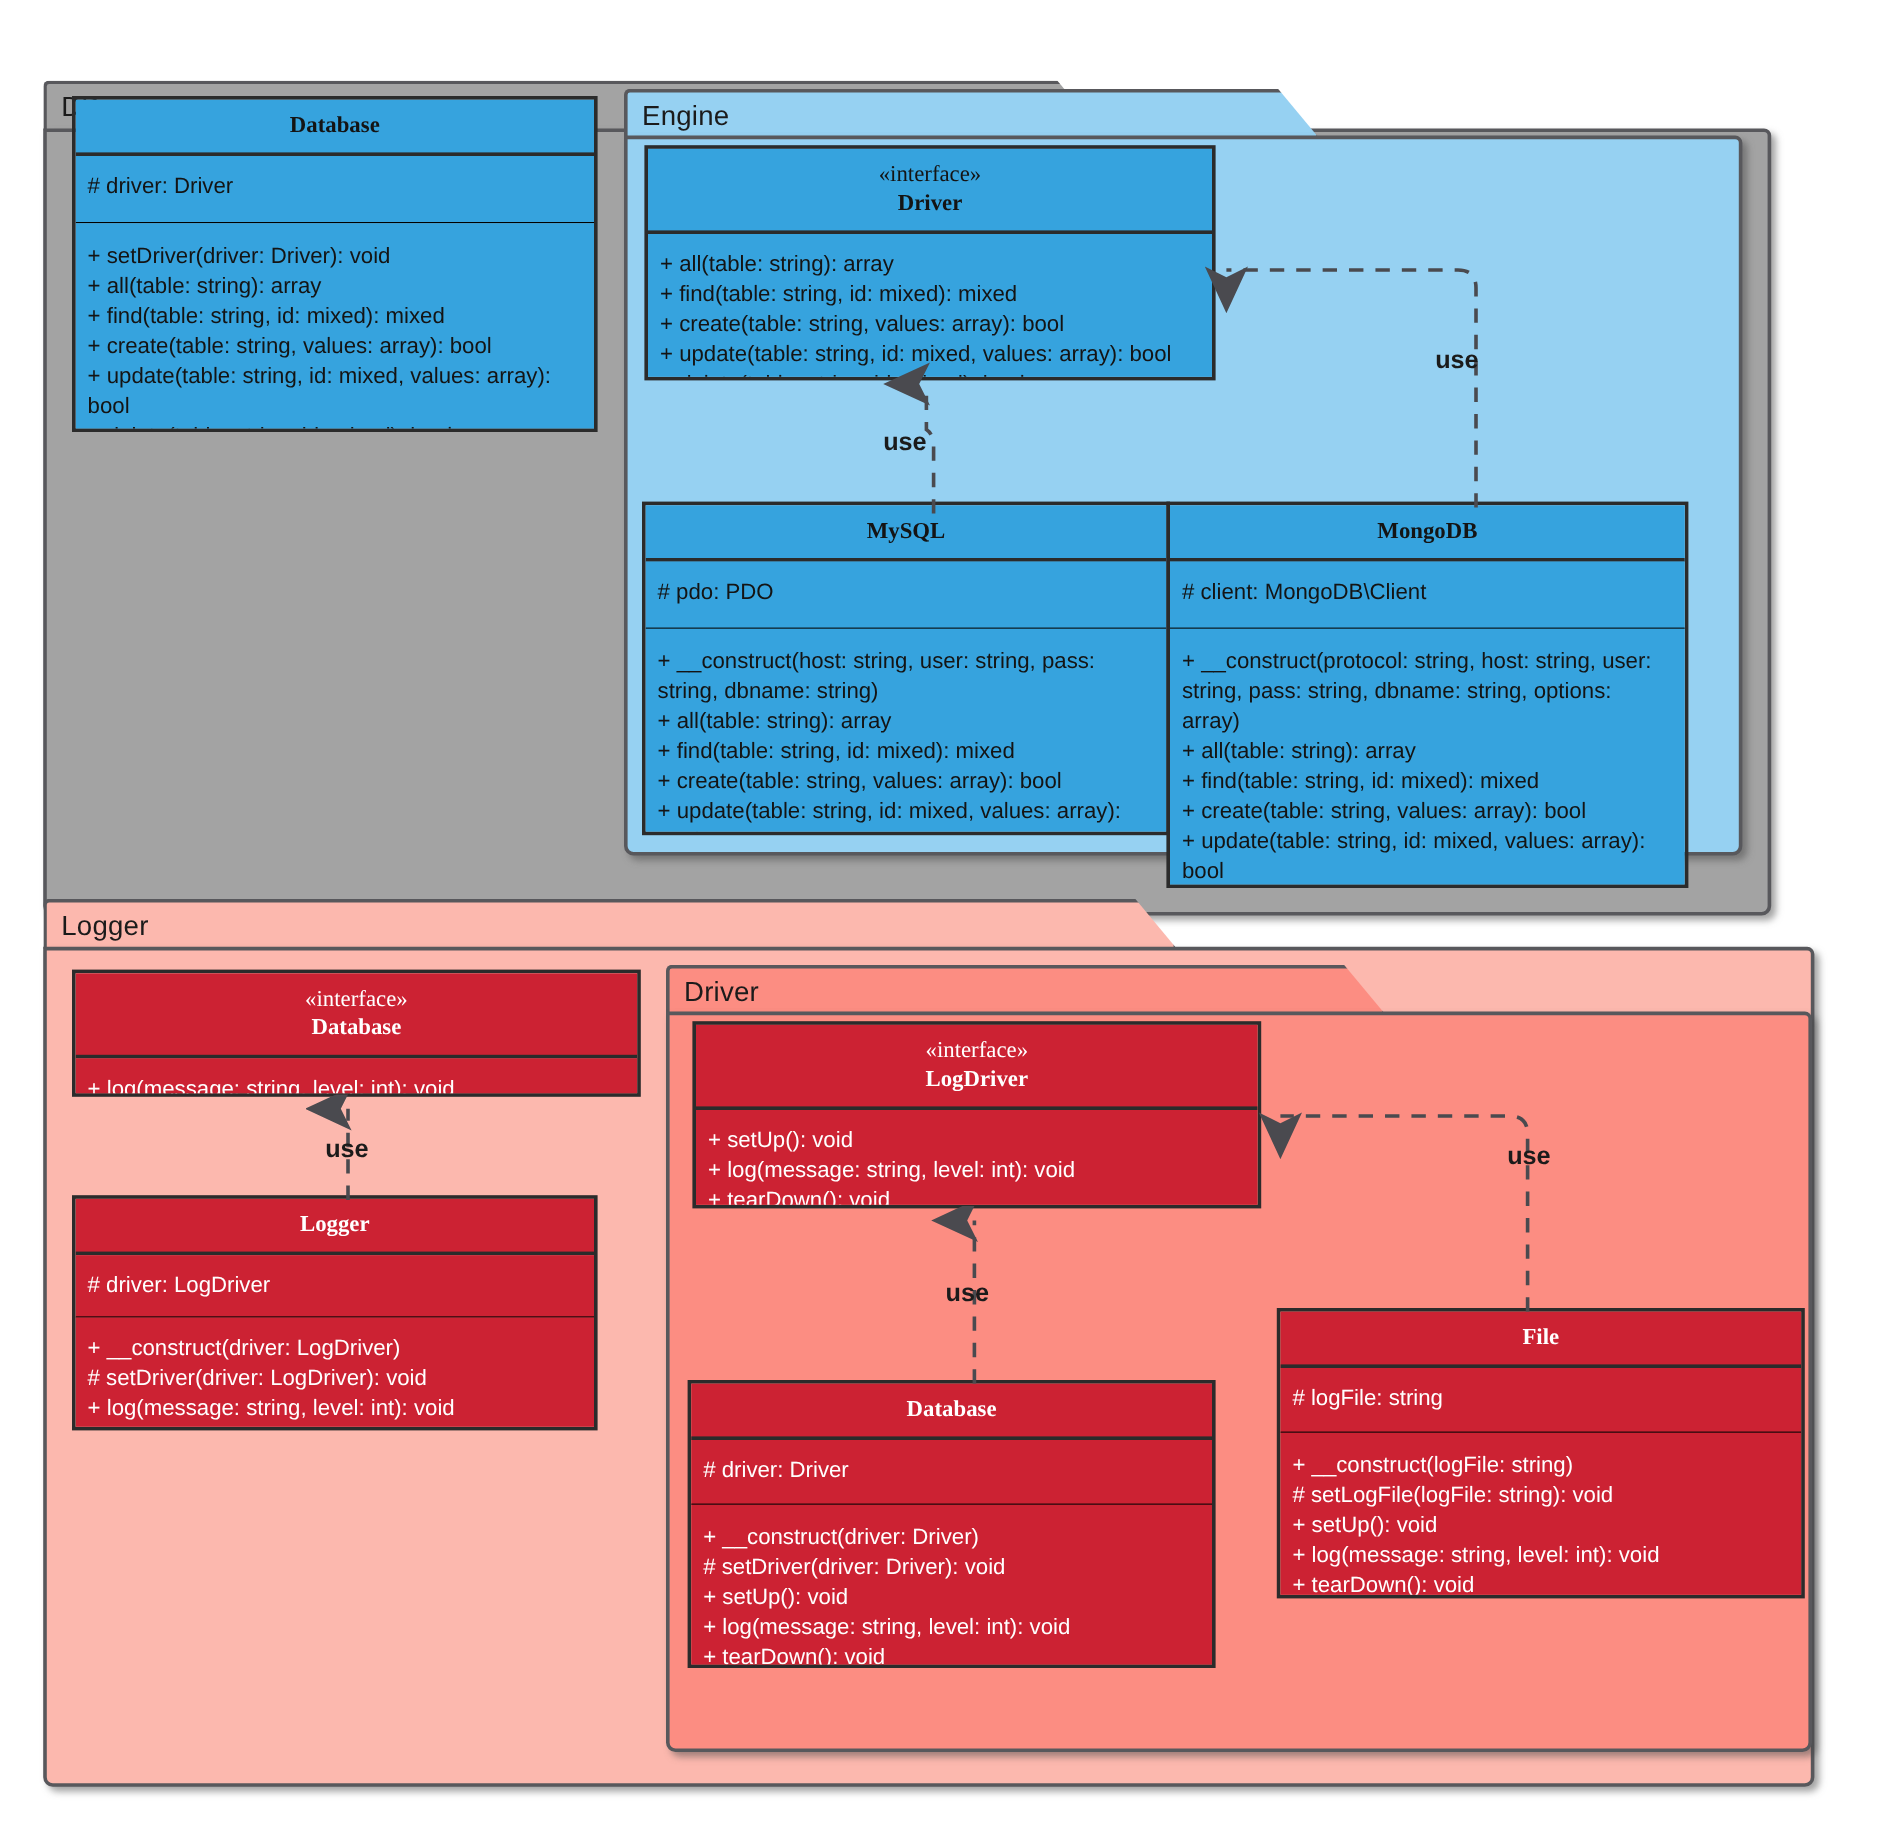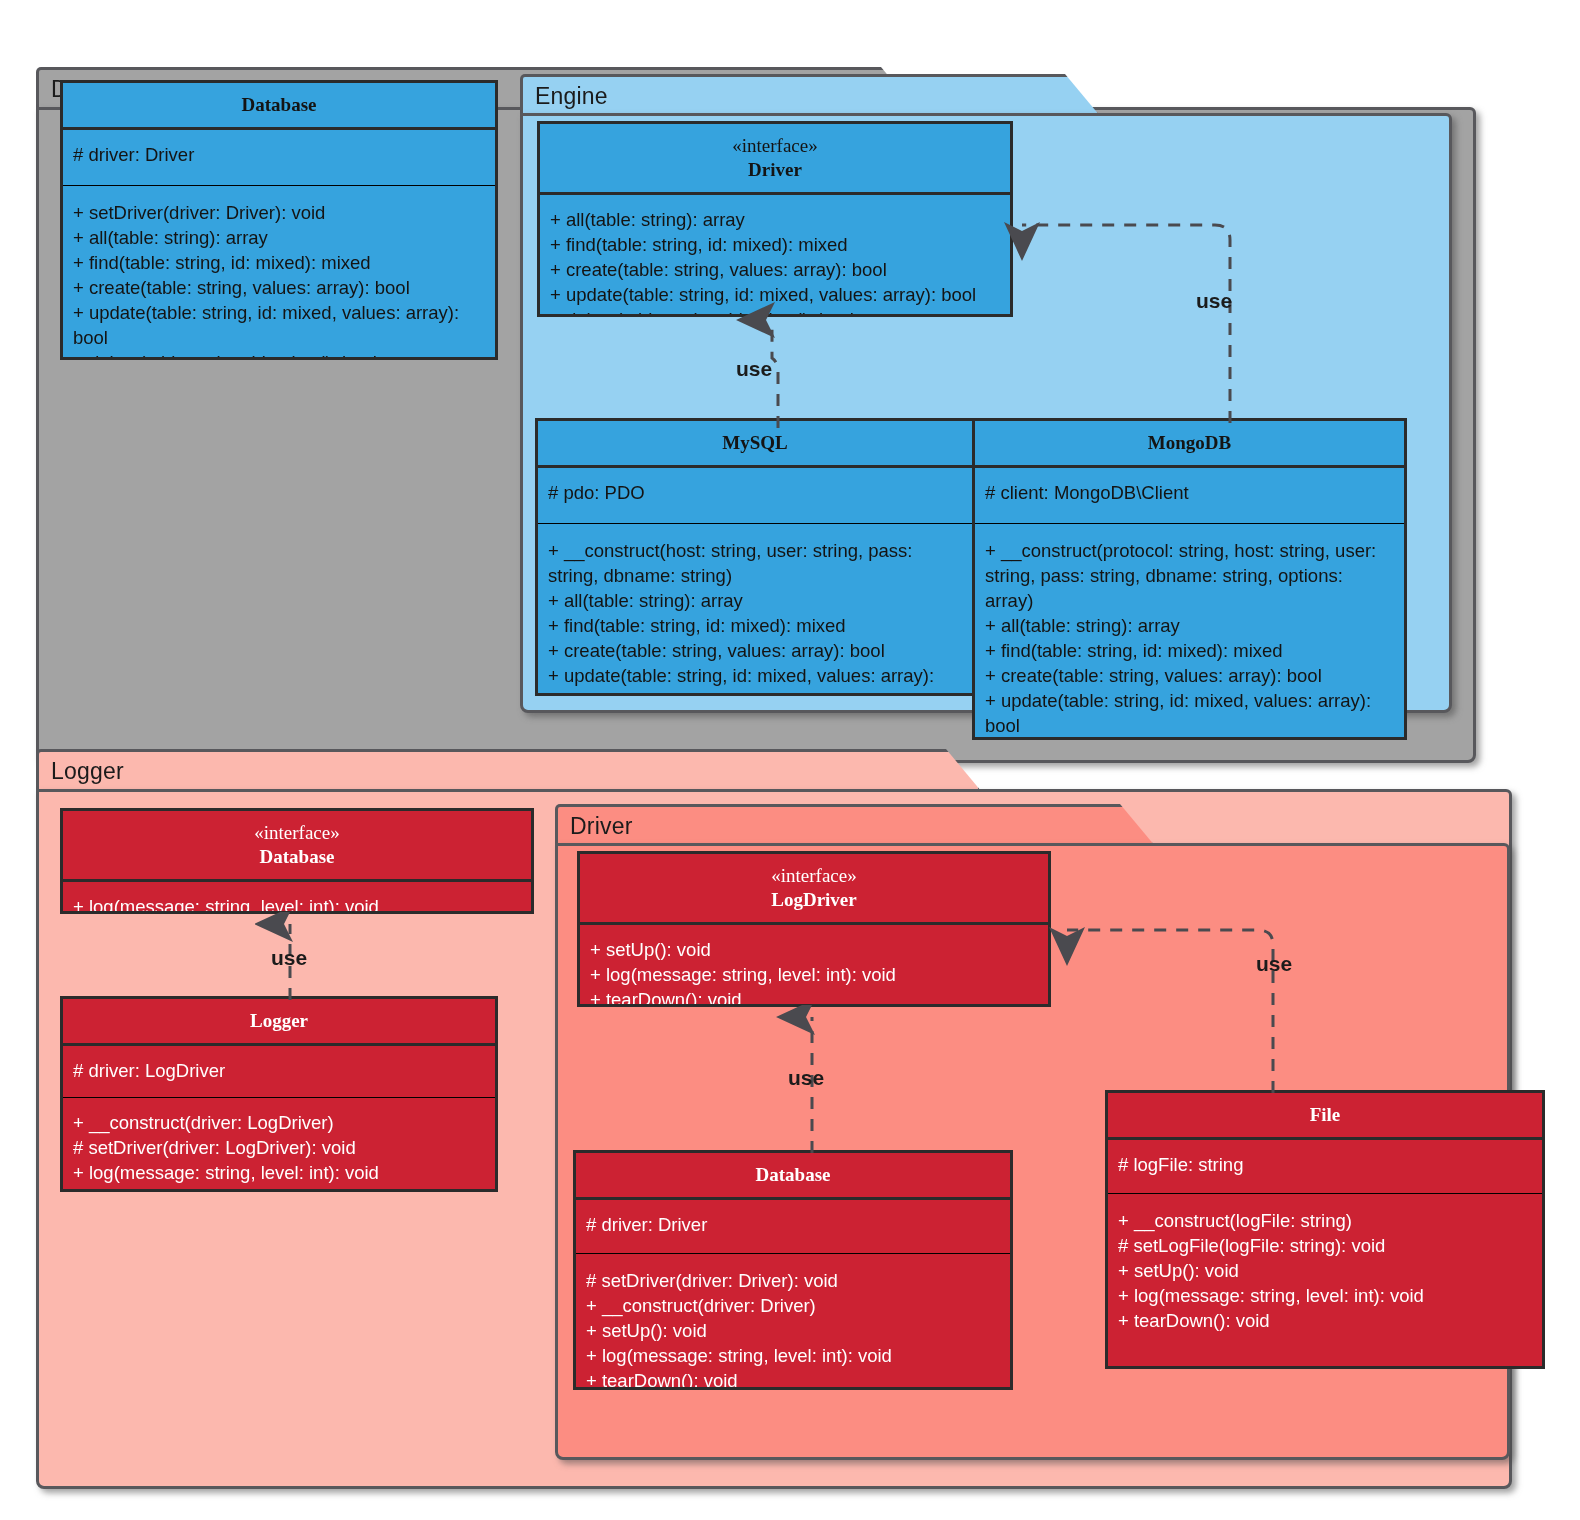--- a/index.html
+++ b/index.html
@@ -277,29 +277,29 @@
 </div>
 
 <div class="cls red" style="left:573px; top:1150px; width:440px; height:240px;">
   <div class="cls-head">
     <div class="cls-name">Database</div>
   </div>
   <div class="cls-attrs" style="height:54px;">
     <div class="mline"># driver: Driver</div>
   </div>
   <div class="cls-ops">
+    <div class="mline">+ __construct(driver: Driver)</div>
     <div class="mline"># setDriver(driver: Driver): void</div>
-    <div class="mline">+ __construct(driver: Driver)</div>
     <div class="mline">+ setUp(): void</div>
     <div class="mline">+ log(message: string, level: int): void</div>
     <div class="mline">+ tearDown(): void</div>
   </div>
 </div>
 
-<div class="cls red" style="left:1105px; top:1090px; width:440px; height:279px;">
+<div class="cls red" style="left:1064px; top:1090px; width:440px; height:242px;">
   <div class="cls-head">
     <div class="cls-name">File</div>
   </div>
   <div class="cls-attrs" style="height:54px;">
     <div class="mline"># logFile: string</div>
   </div>
   <div class="cls-ops">
     <div class="mline">+ __construct(logFile: string)</div>
     <div class="mline"># setLogFile(logFile: string): void</div>
     <div class="mline">+ setUp(): void</div>

